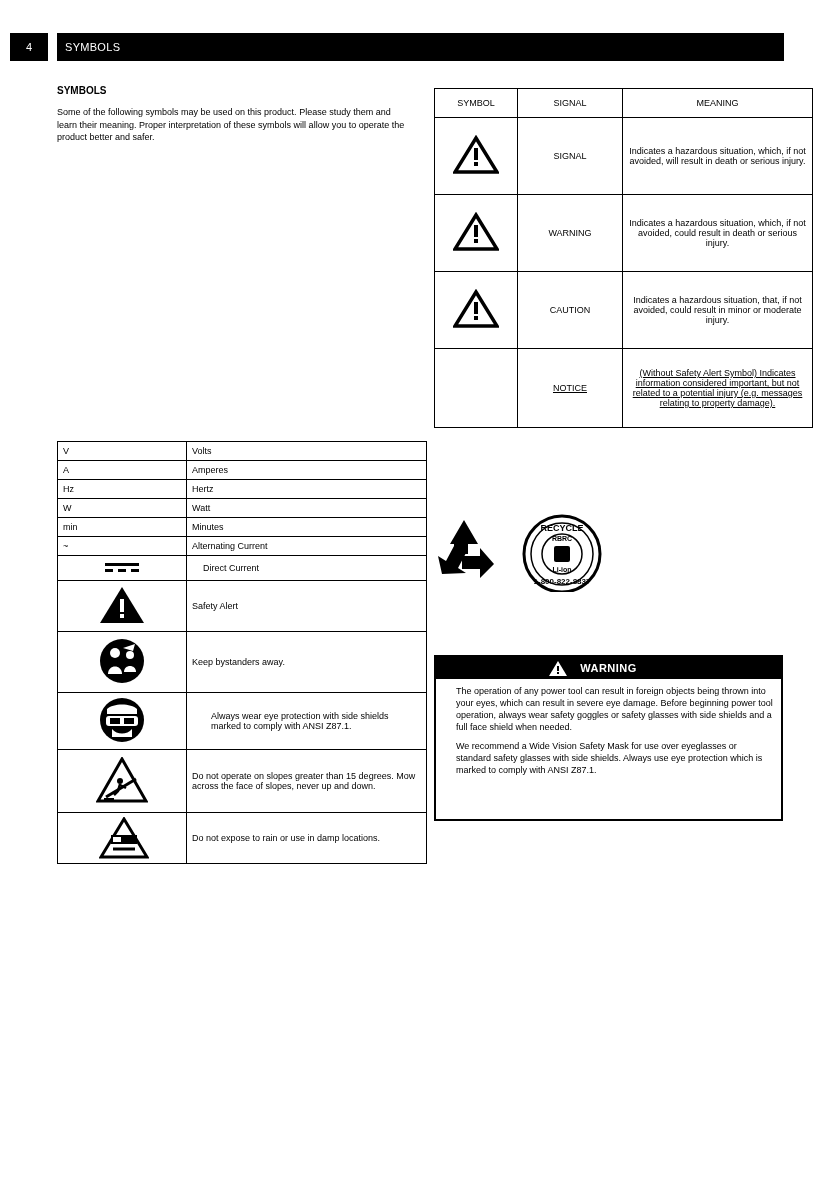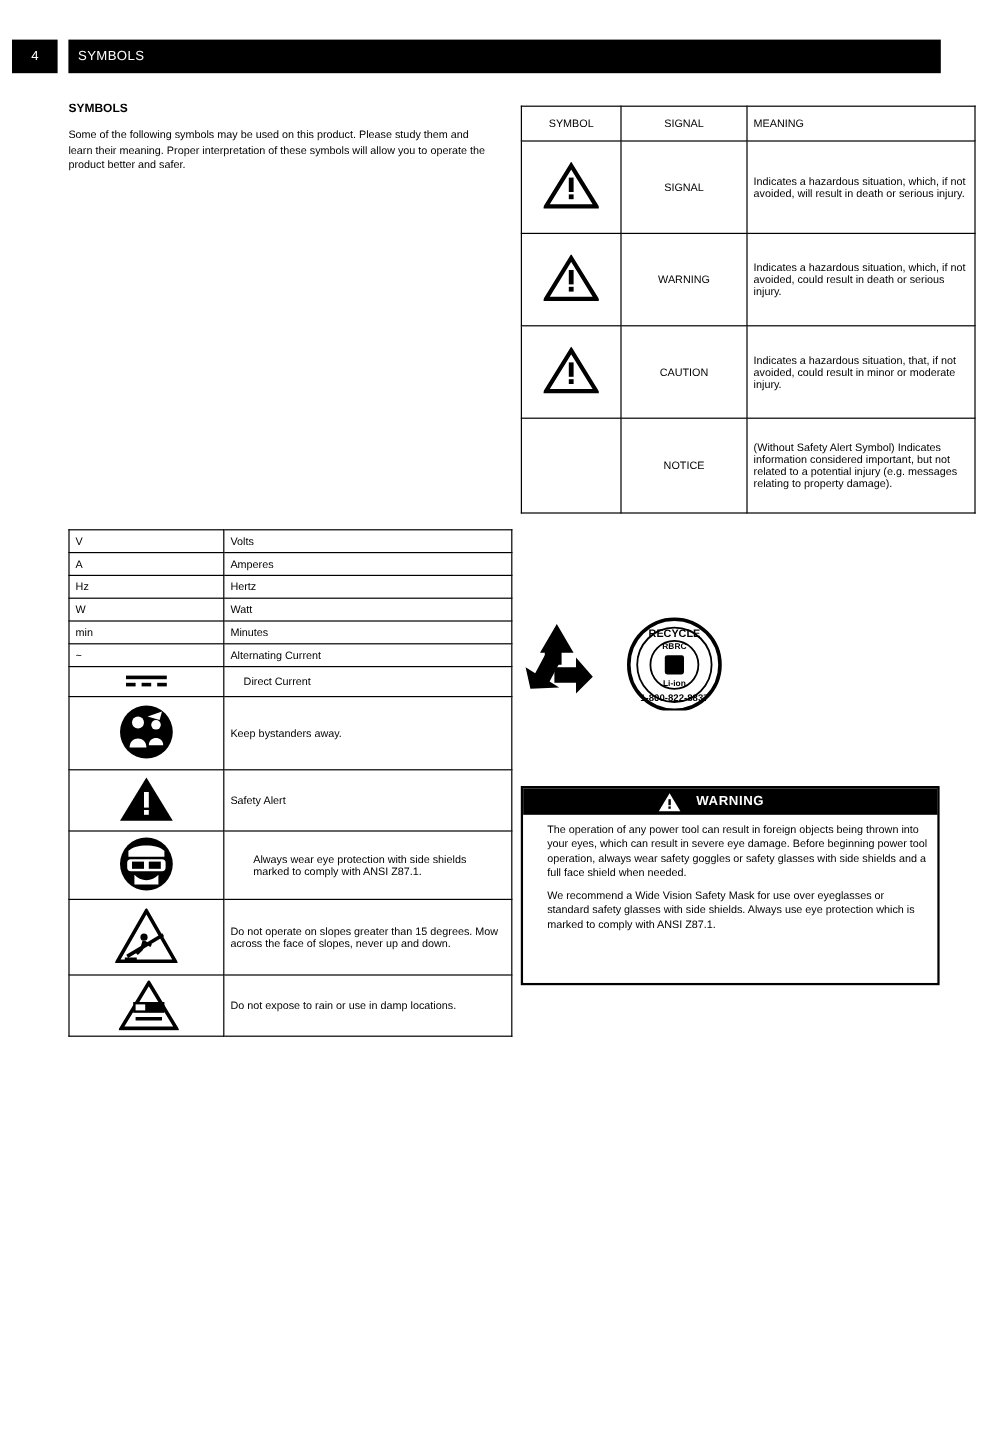--- a/index.html
+++ b/index.html
@@ -102,24 +102,24 @@
     position: absolute;
     left: 434px;
     top: 88px;
     width: 349px;
   }
   .def-table td {
     text-align: center;
   }
   .def-table td.def-sym { width: 72px; }
   .def-table td.def-word { width: 94px; }
-  .def-table td.def-desc { width: 179px; text-align: left; }
+  .def-table td.def-desc { width: 179px; text-align: center; }
   .def-table tr.head td { height: 24px; }
   .def-table tr.body td { height: 72px; }
-  .def-table tr.body-last td { height: 74px; }
+  .def-table tr.body-last td { height: 74px; text-decoration: underline; }
 
   
   .tri-warn {
     display: inline-block;
     position: relative;
     width: 46px;
     height: 40px;
   }
   .tri-warn svg { display: block; }
 
@@ -260,47 +260,47 @@
 
     <tr class="icon-row r-dc">
       <td class="label">
         <span class="dc-sym">
           <span class="solid"></span><span class="d1"></span><span class="d2"></span><span class="d3"></span>
         </span>
       </td>
       <td class="value">Direct Current</td>
     </tr>
 
+    <tr class="icon-row r-warn">
+      <td class="label">
+        <span class="tri-warn">
+          <svg width="46" height="40" viewBox="0 0 46 40">
+            <polygon points="23,2 45,38 1,38" fill="#000"></polygon>
+            <rect x="21" y="14" width="4" height="13" fill="#fff"></rect>
+            <rect x="21" y="29" width="4" height="4" fill="#fff"></rect>
+          </svg>
+        </span>
+      </td>
+      <td class="value">Safety Alert</td>
+    </tr>
+
     <tr class="icon-row r-bystander">
       <td class="label">
         <span class="circ-icon">
           <svg width="46" height="46" viewBox="0 0 46 46">
             <circle cx="23" cy="23" r="22" fill="#000"></circle>
             <circle cx="16" cy="15" r="5" fill="#fff"></circle>
             <path d="M9 36 C9 26 23 26 23 36 Z" fill="#fff"></path>
             <circle cx="31" cy="17" r="4" fill="#fff"></circle>
             <path d="M25 34 C25 26 37 26 37 34 Z" fill="#fff"></path>
             <path d="M24 10 L36 6 L34 13 Z" fill="#fff"></path>
           </svg>
         </span>
       </td>
       <td class="value">Keep bystanders away.</td>
-    </tr>
-
-    <tr class="icon-row r-warn">
-      <td class="label">
-        <span class="tri-warn">
-          <svg width="46" height="40" viewBox="0 0 46 40">
-            <polygon points="23,2 45,38 1,38" fill="#000"></polygon>
-            <rect x="21" y="14" width="4" height="13" fill="#fff"></rect>
-            <rect x="21" y="29" width="4" height="4" fill="#fff"></rect>
-          </svg>
-        </span>
-      </td>
-      <td class="value">Safety Alert</td>
     </tr>
 
     <tr class="icon-row r-eye">
       <td class="label">
         <span class="circ-icon">
           <svg width="46" height="46" viewBox="0 0 46 46">
             <circle cx="23" cy="23" r="22" fill="#000"></circle>
             <path d="M8 12 C14 6 32 6 38 12 L38 17 L8 17 Z" fill="#fff"></path>
             <rect x="7" y="19" width="32" height="10" rx="3" fill="#fff"></rect>
             <rect x="11" y="21" width="10" height="6" fill="#000"></rect>

